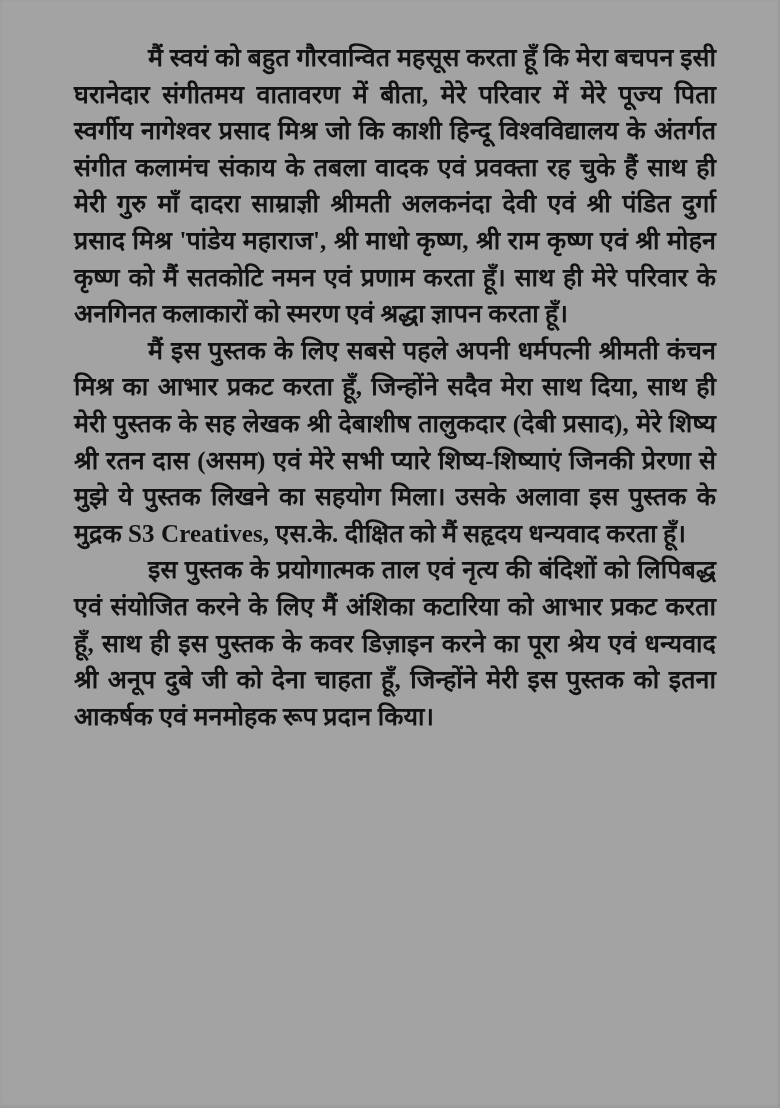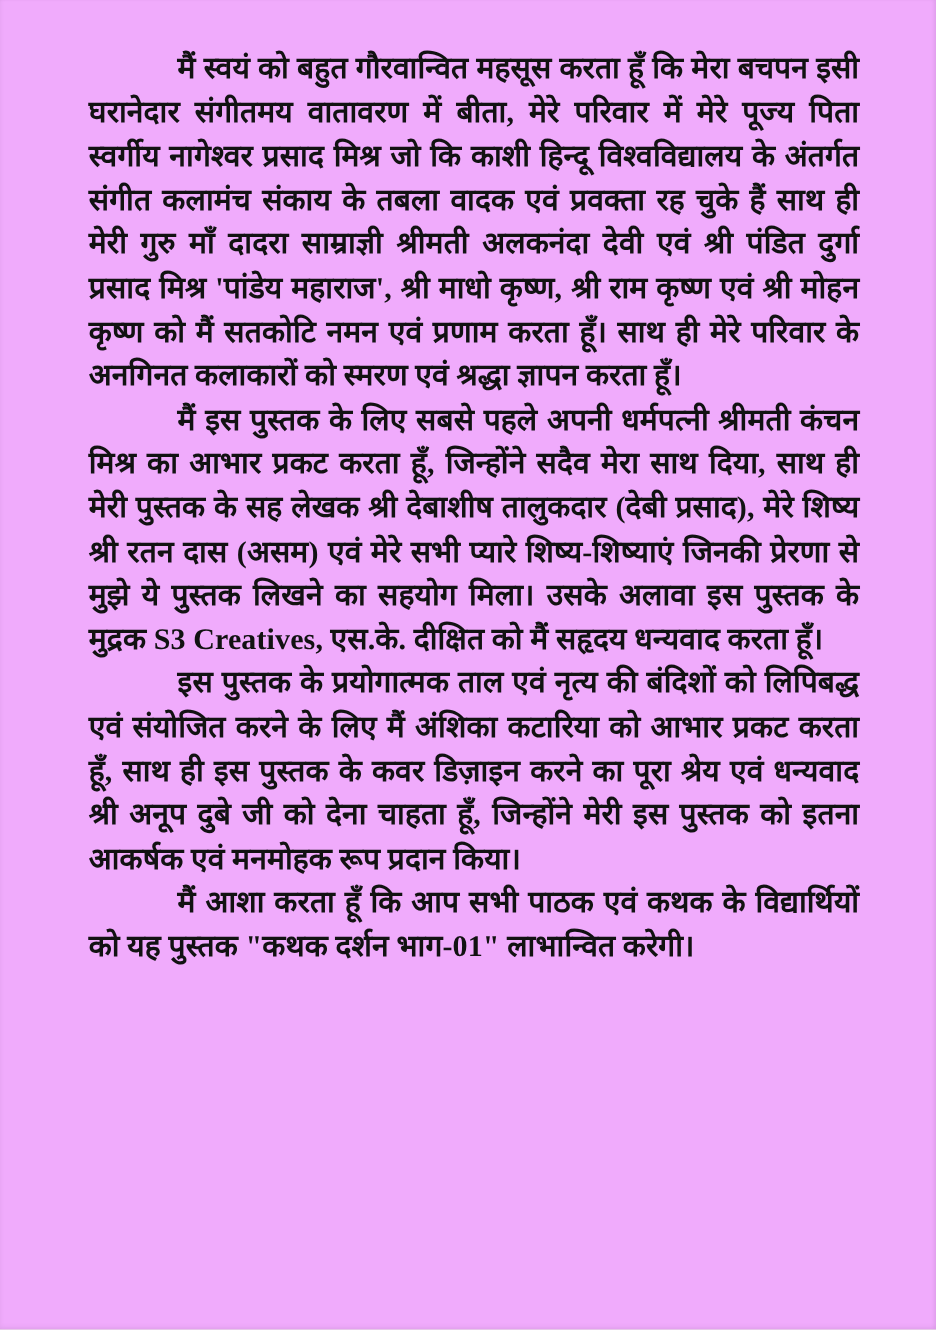--- a/index.html
+++ b/index.html
@@ -5,21 +5,21 @@
   html, body {
     margin: 0;
     padding: 0;
     background: #e9e9e7;
   }
   .page {
     position: relative;
     width: 780px;
     height: 1108px;
     margin: 0 auto;
-    background: #f0abfc;
+    background: #a3a3a3;
     box-shadow: inset 0 -2px 4px rgba(0,0,0,0.06), inset -2px 0 3px rgba(0,0,0,0.04);
     overflow: hidden;
     box-sizing: border-box;
   }
   .text-block {
     position: absolute;
     top: 40px;
     left: 74px;
     right: 64px;
     font-family: "Liberation Serif", "DejaVu Serif", serif;
@@ -38,15 +38,14 @@
   }
 </style>
 </head>
 <body>
 
 <div class="page">
   <div class="text-block">
     <p>मैं स्वयं को बहुत गौरवान्वित महसूस करता हूँ कि मेरा बचपन इसी घरानेदार संगीतमय वातावरण में बीता, मेरे परिवार में मेरे पूज्य पिता स्वर्गीय नागेश्वर प्रसाद मिश्र जो कि काशी हिन्दू विश्वविद्यालय के अंतर्गत संगीत कलामंच संकाय के तबला वादक एवं प्रवक्ता रह चुके हैं साथ ही मेरी गुरु माँ दादरा साम्राज्ञी श्रीमती अलकनंदा देवी एवं श्री पंडित दुर्गा प्रसाद मिश्र 'पांडेय महाराज', श्री माधो कृष्ण, श्री राम कृष्ण एवं श्री मोहन कृष्ण को मैं सतकोटि नमन एवं प्रणाम करता हूँ। साथ ही मेरे परिवार के अनगिनत कलाकारों को स्मरण एवं श्रद्धा ज्ञापन करता हूँ।</p>
     <p>मैं इस पुस्तक के लिए सबसे पहले अपनी धर्मपत्नी श्रीमती कंचन मिश्र का आभार प्रकट करता हूँ, जिन्होंने सदैव मेरा साथ दिया, साथ ही मेरी पुस्तक के सह लेखक श्री देबाशीष तालुकदार (देबी प्रसाद), मेरे शिष्य श्री रतन दास (असम) एवं मेरे सभी प्यारे शिष्य-शिष्याएं जिनकी प्रेरणा से मुझे ये पुस्तक लिखने का सहयोग मिला। उसके अलावा इस पुस्तक के मुद्रक S3 Creatives, एस.के. दीक्षित को मैं सहृदय धन्यवाद करता हूँ।</p>
     <p>इस पुस्तक के प्रयोगात्मक ताल एवं नृत्य की बंदिशों को लिपिबद्ध एवं संयोजित करने के लिए मैं अंशिका कटारिया को आभार प्रकट करता हूँ, साथ ही इस पुस्तक के कवर डिज़ाइन करने का पूरा श्रेय एवं धन्यवाद श्री अनूप दुबे जी को देना चाहता हूँ, जिन्होंने मेरी इस पुस्तक को इतना आकर्षक एवं मनमोहक रूप प्रदान किया।</p>
-    <p>मैं आशा करता हूँ कि आप सभी पाठक एवं कथक के विद्यार्थियों को यह पुस्तक "कथक दर्शन भाग-01" लाभान्वित करेगी।</p>
   </div>
 </div>
 
 </body></html>

